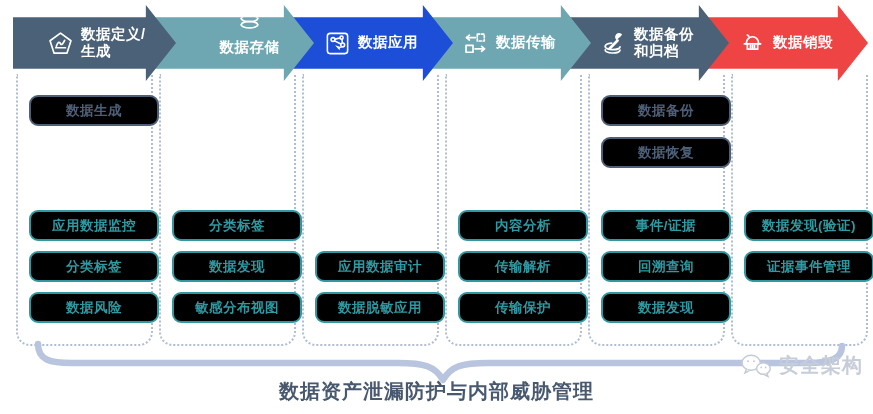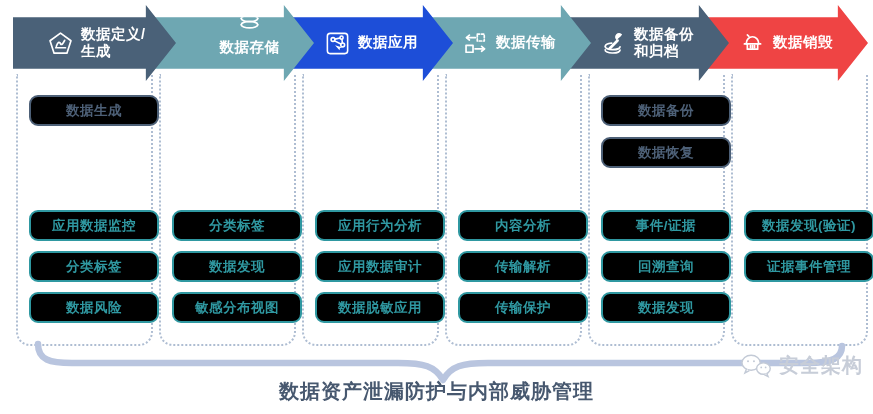--- a/index.html
+++ b/index.html
@@ -143,21 +143,20 @@
         <div class="box tone-teal" style="top: 136px;">应用数据监控</div>
         <div class="box tone-teal" style="top: 177px;">分类标签</div>
         <div class="box tone-teal" style="top: 218px;">数据风险</div>
       </div>
       <div class="col" style="left: 159px;">
         <div class="box tone-teal" style="top: 136px;">分类标签</div>
         <div class="box tone-teal" style="top: 177px;">数据发现</div>
         <div class="box tone-teal" style="top: 218px;">敏感分布视图</div>
       </div>
       <div class="col" style="left: 302px;">
-        <div class="box tone-teal" style="top: 136px;">应用行为分析</div>
         <div class="box tone-teal" style="top: 177px;">应用数据审计</div>
         <div class="box tone-teal" style="top: 218px;">数据脱敏应用</div>
       </div>
       <div class="col" style="left: 445px;">
         <div class="box tone-teal" style="top: 177px;">传输解析</div>
         <div class="box tone-teal" style="top: 136px;">内容分析</div>
         <div class="box tone-teal" style="top: 218px;">传输保护</div>
       </div>
       <div class="col" style="left: 588px;">
         <div class="box tone-dark" style="top: 21px;">数据备份</div>

